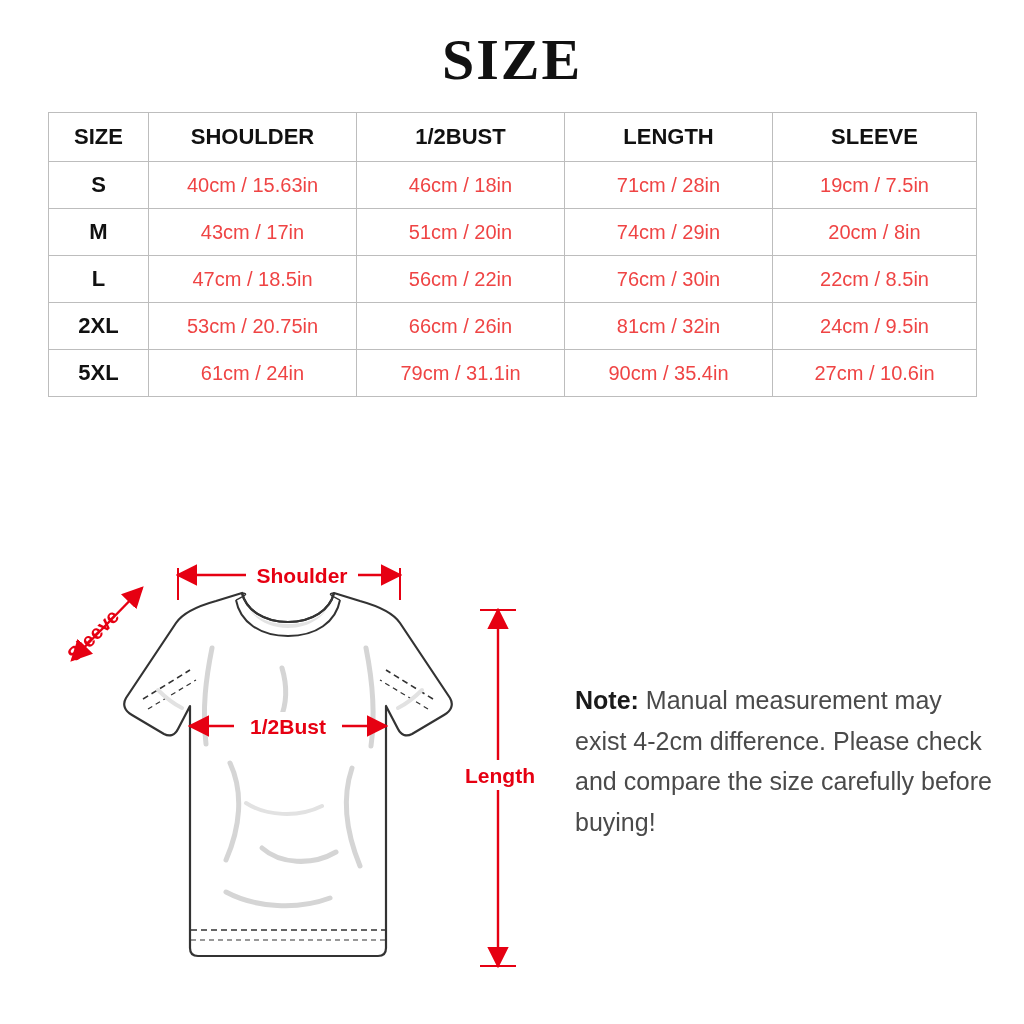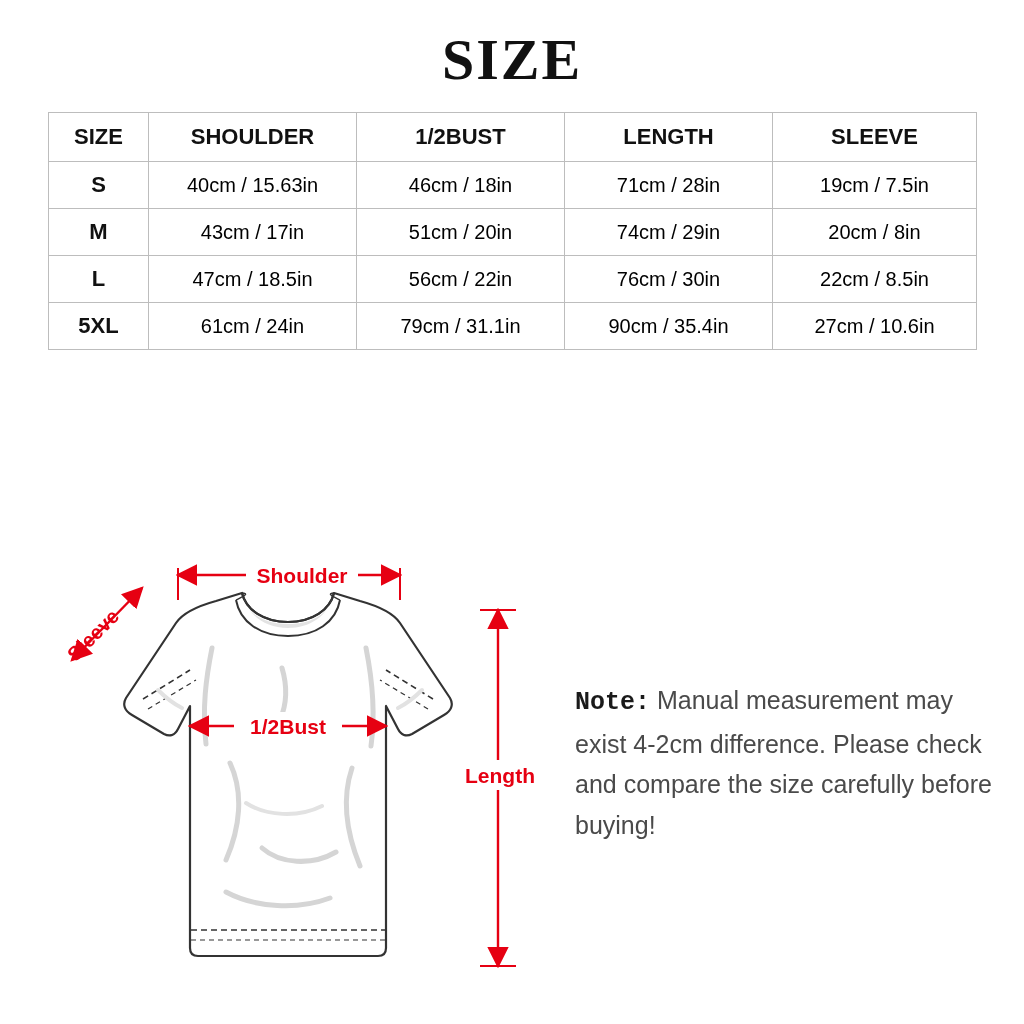--- a/index.html
+++ b/index.html
@@ -47,21 +47,21 @@
     padding: 0;
   }
   #size-table thead th {
     font-size: 22px;
     font-weight: 700;
     color: #111;
     height: 48px;
   }
   #size-table tbody td {
     font-size: 20px;
-    color: #000000;
+    color: #ef4444;
     font-weight: 400;
   }
   #size-table tbody td.sizecol {
     font-size: 22px;
     font-weight: 700;
     color: #111;
   }
   .col-size    { width: 100px; }
   .col-shoulder{ width: 208px; }
   .col-bust    { width: 208px; }
@@ -84,21 +84,20 @@
     left: 575px;
     top: 680px;
     width: 420px;
     font-size: 25px;
     line-height: 1.62;
     color: #4a4a4a;
   }
   #note .note-label {
     font-weight: 700;
     color: #1a1a1a;
-    font-family: Liberation Mono, monospace;
   }
 </style>
 </head>
 <body>
 
 <div id="title">SIZE</div>
 
 <table id="size-table">
   <colgroup>
     <col class="col-size">
@@ -130,20 +129,27 @@
       <td>51cm / 20in</td>
       <td>74cm / 29in</td>
       <td>20cm / 8in</td>
     </tr>
     <tr>
       <td class="sizecol">L</td>
       <td>47cm / 18.5in</td>
       <td>56cm / 22in</td>
       <td>76cm / 30in</td>
       <td>22cm / 8.5in</td>
+    </tr>
+    <tr>
+      <td class="sizecol">2XL</td>
+      <td>53cm / 20.75in</td>
+      <td>66cm / 26in</td>
+      <td>81cm / 32in</td>
+      <td>24cm / 9.5in</td>
     </tr>
     <tr>
       <td class="sizecol">5XL</td>
       <td>61cm / 24in</td>
       <td>79cm / 31.1in</td>
       <td>90cm / 35.4in</td>
       <td>27cm / 10.6in</td>
     </tr>
   </tbody>
 </table>

